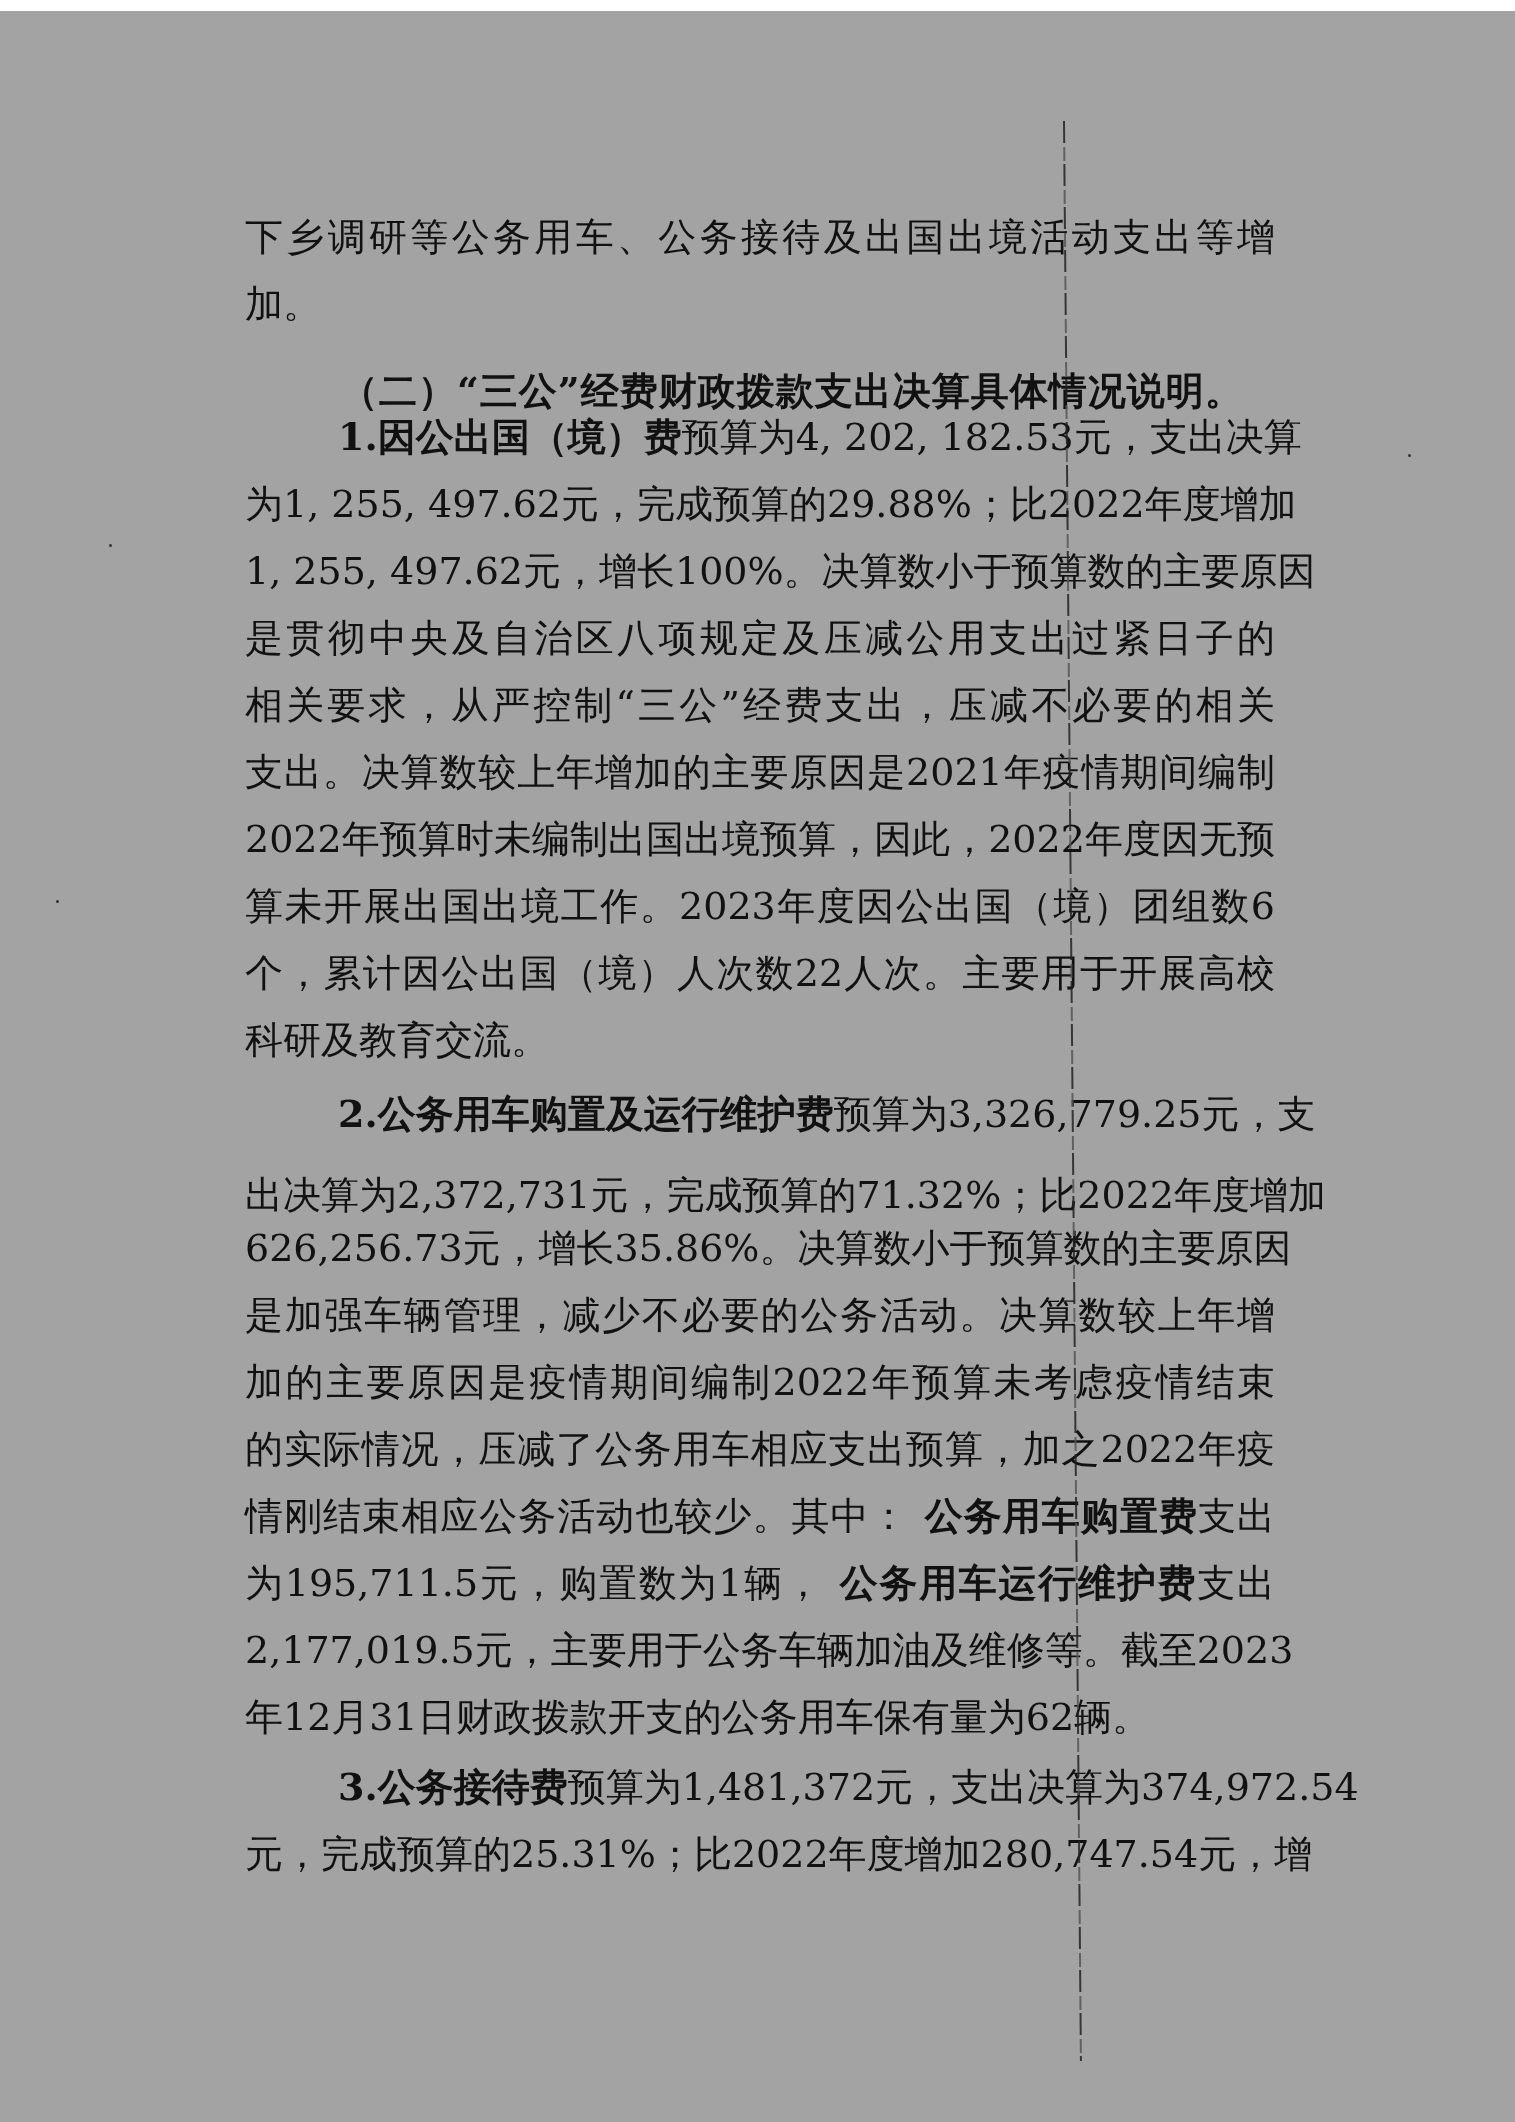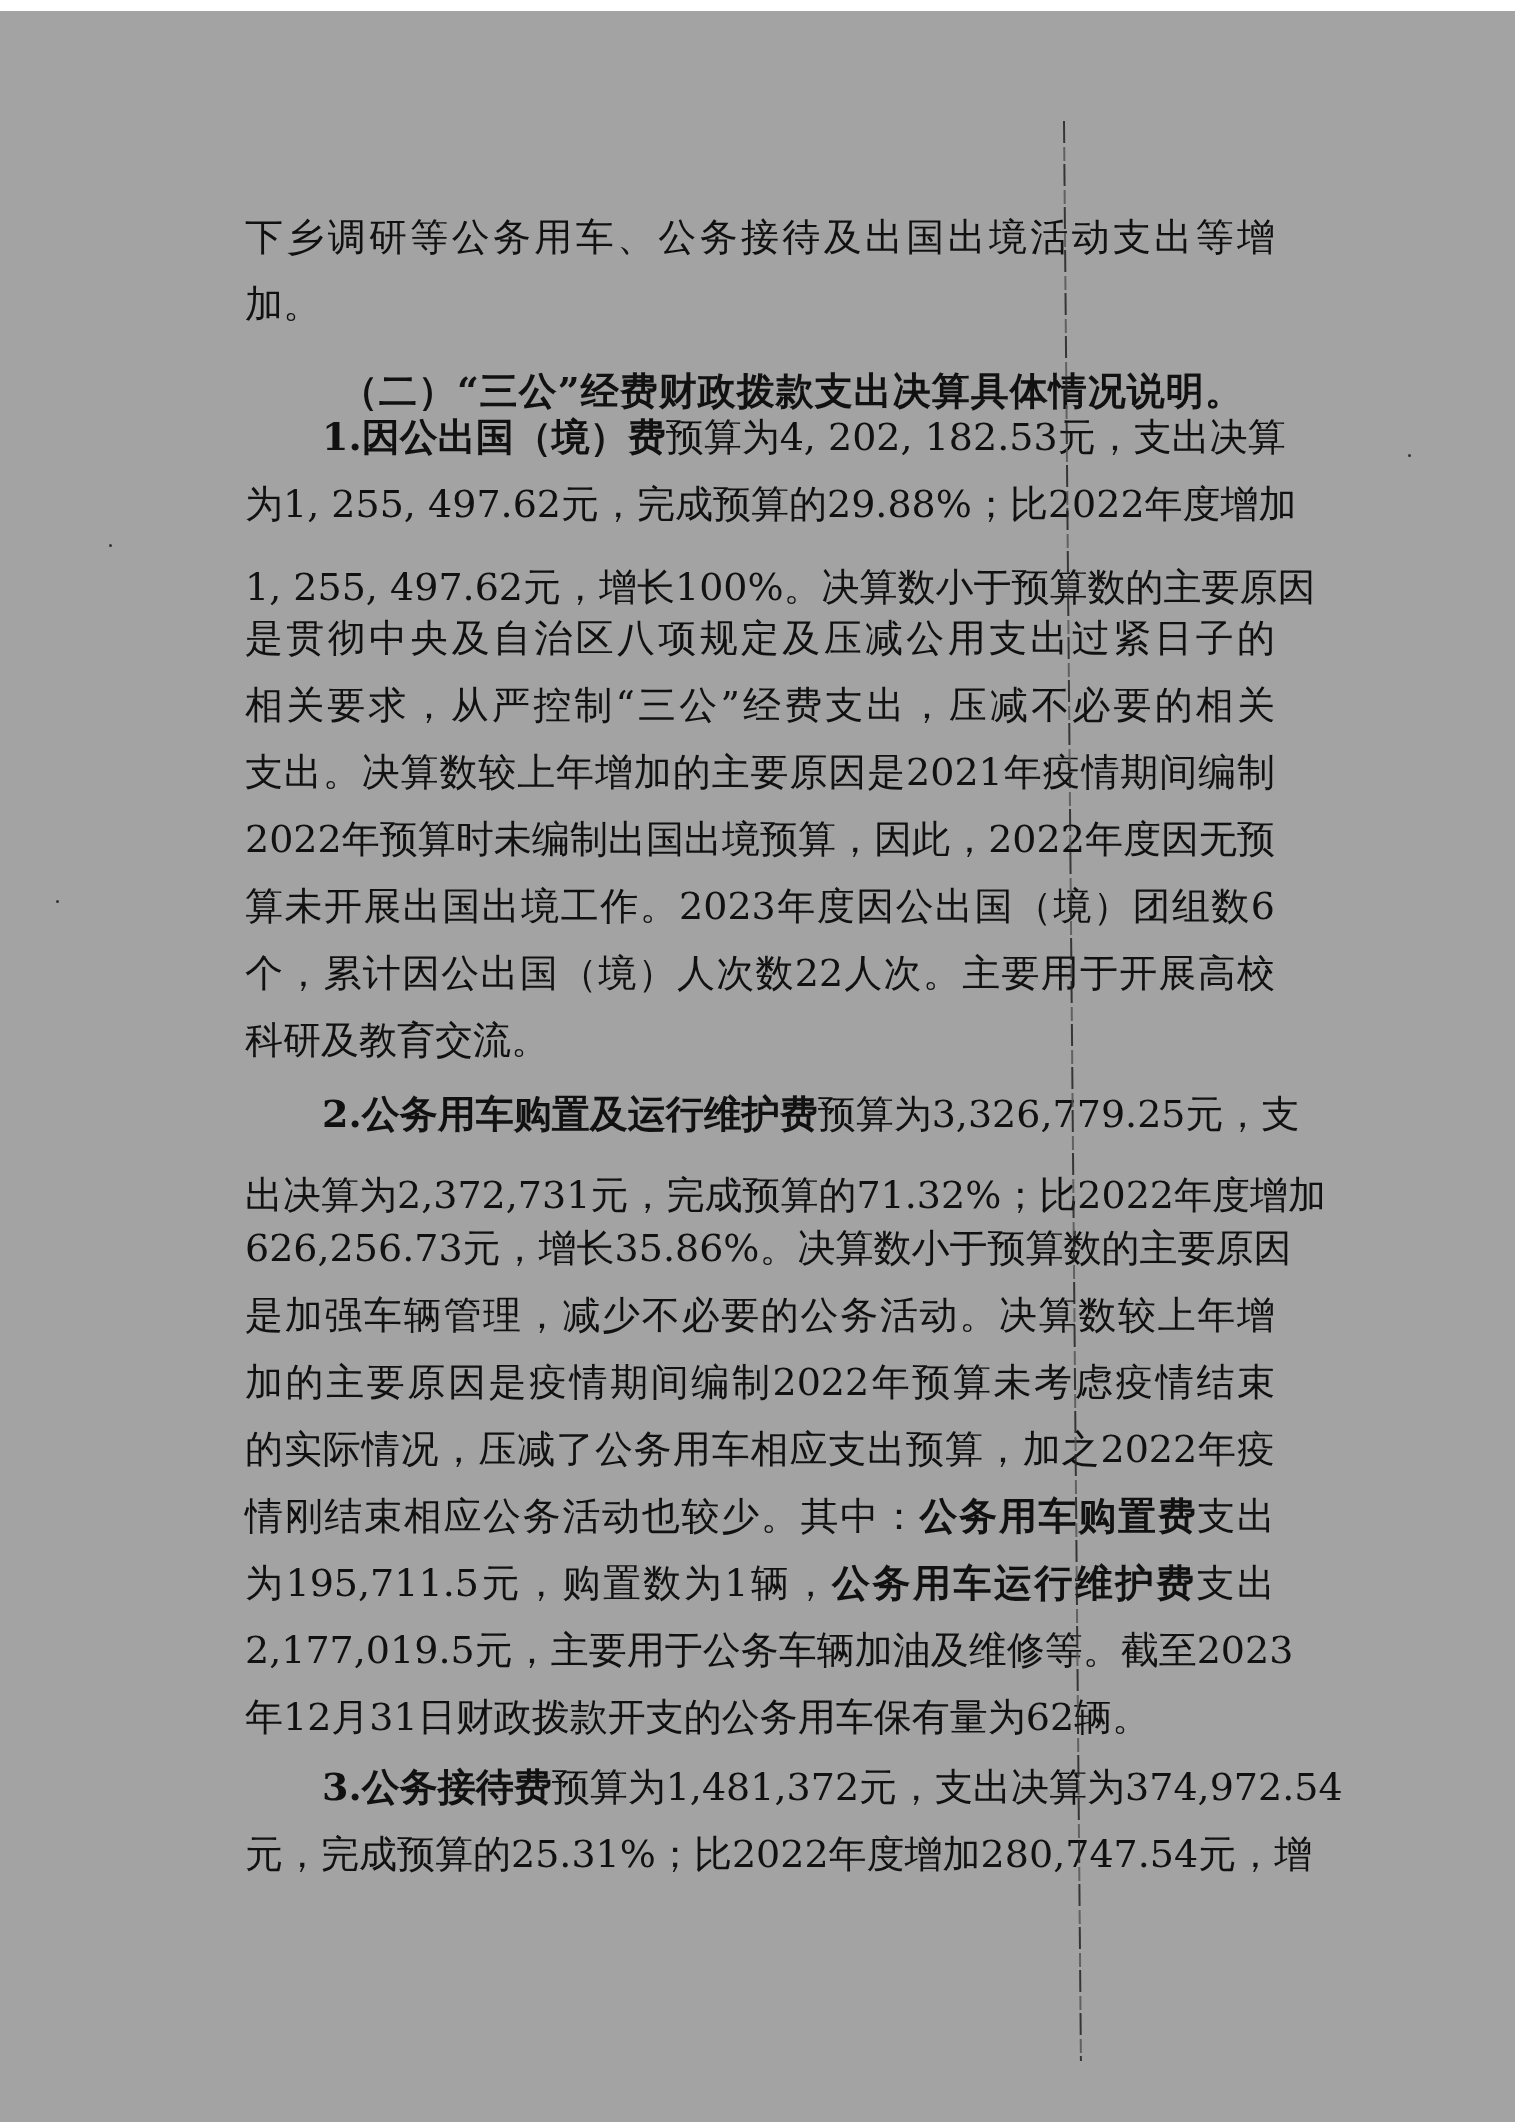--- a/index.html
+++ b/index.html
@@ -42,21 +42,21 @@
       width: 953px;
     }
     .line.heading {
       left: 340px;
       width: 935px;
       font-weight: bold;
       text-align-last: left;
       letter-spacing: 1px;
       margin-top: 20px;
     }
-    .b { font-weight: bold; }
+    .b { font-weight: bold; margin-left: 16px; }
     .scan-line {
       position: absolute;
       left: 1063px;
       top: 110px;
       width: 2px;
       height: 1940px;
       background: repeating-linear-gradient(to bottom, #222 0px, #222 22px, transparent 22px, transparent 26px, #555 26px, #555 40px, transparent 40px, transparent 43px);
       transform: rotate(-0.5deg);
       transform-origin: top left;
       opacity: 0.85;
@@ -74,21 +74,21 @@
 
 <div class="page">
   <div id="lines">
     <div class="line" style="top: 196px;">下乡调研等公务用车、公务接待及出国出境活动支出等增</div>
     <div class="line last" style="top: 263px;">加。</div>
     <div class="line heading" style="top: 330px;">（二）“三公”经费财政拨款支出决算具体情况说明。</div>
     <div class="line indent" style="top: 396px;">
       <span class="b">1.因公出国（境）费</span><span>预算为4, 202, 182.53元，支出决算</span>
     </div>
     <div class="line" style="top: 463px;">为1, 255, 497.62元，完成预算的29.88%；比2022年度增加</div>
-    <div class="line" style="top: 530px; margin-top: 16px;">1, 255, 497.62元，增长100%。决算数小于预算数的主要原因</div>
+    <div class="line" style="top: 530px;">1, 255, 497.62元，增长100%。决算数小于预算数的主要原因</div>
     <div class="line" style="top: 597px;">是贯彻中央及自治区八项规定及压减公用支出过紧日子的</div>
     <div class="line" style="top: 664px;">相关要求，从严控制“三公”经费支出，压减不必要的相关</div>
     <div class="line" style="top: 731px;">支出。决算数较上年增加的主要原因是2021年疫情期间编制</div>
     <div class="line" style="top: 798px;">2022年预算时未编制出国出境预算，因此，2022年度因无预</div>
     <div class="line" style="top: 865px;">算未开展出国出境工作。2023年度因公出国（境）团组数6</div>
     <div class="line" style="top: 932px;">个，累计因公出国（境）人次数22人次。主要用于开展高校</div>
     <div class="line last" style="top: 999px;">科研及教育交流。</div>
     <div class="line indent" style="top: 1073px;">
       <span class="b">2.公务用车购置及运行维护费</span><span>预算为3,326,779.25元，支</span>
     </div>

